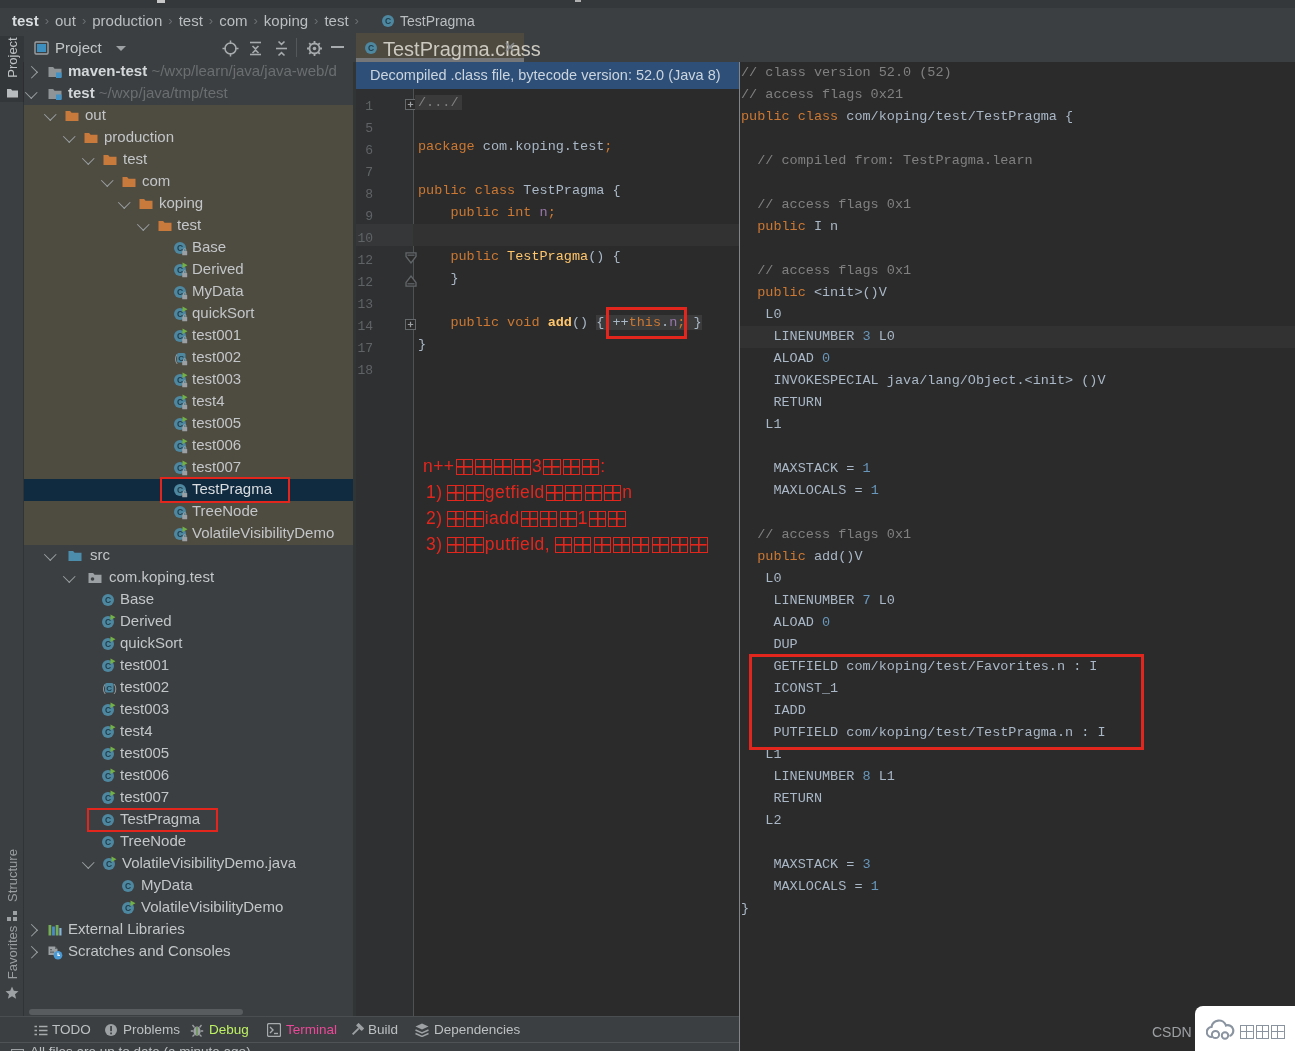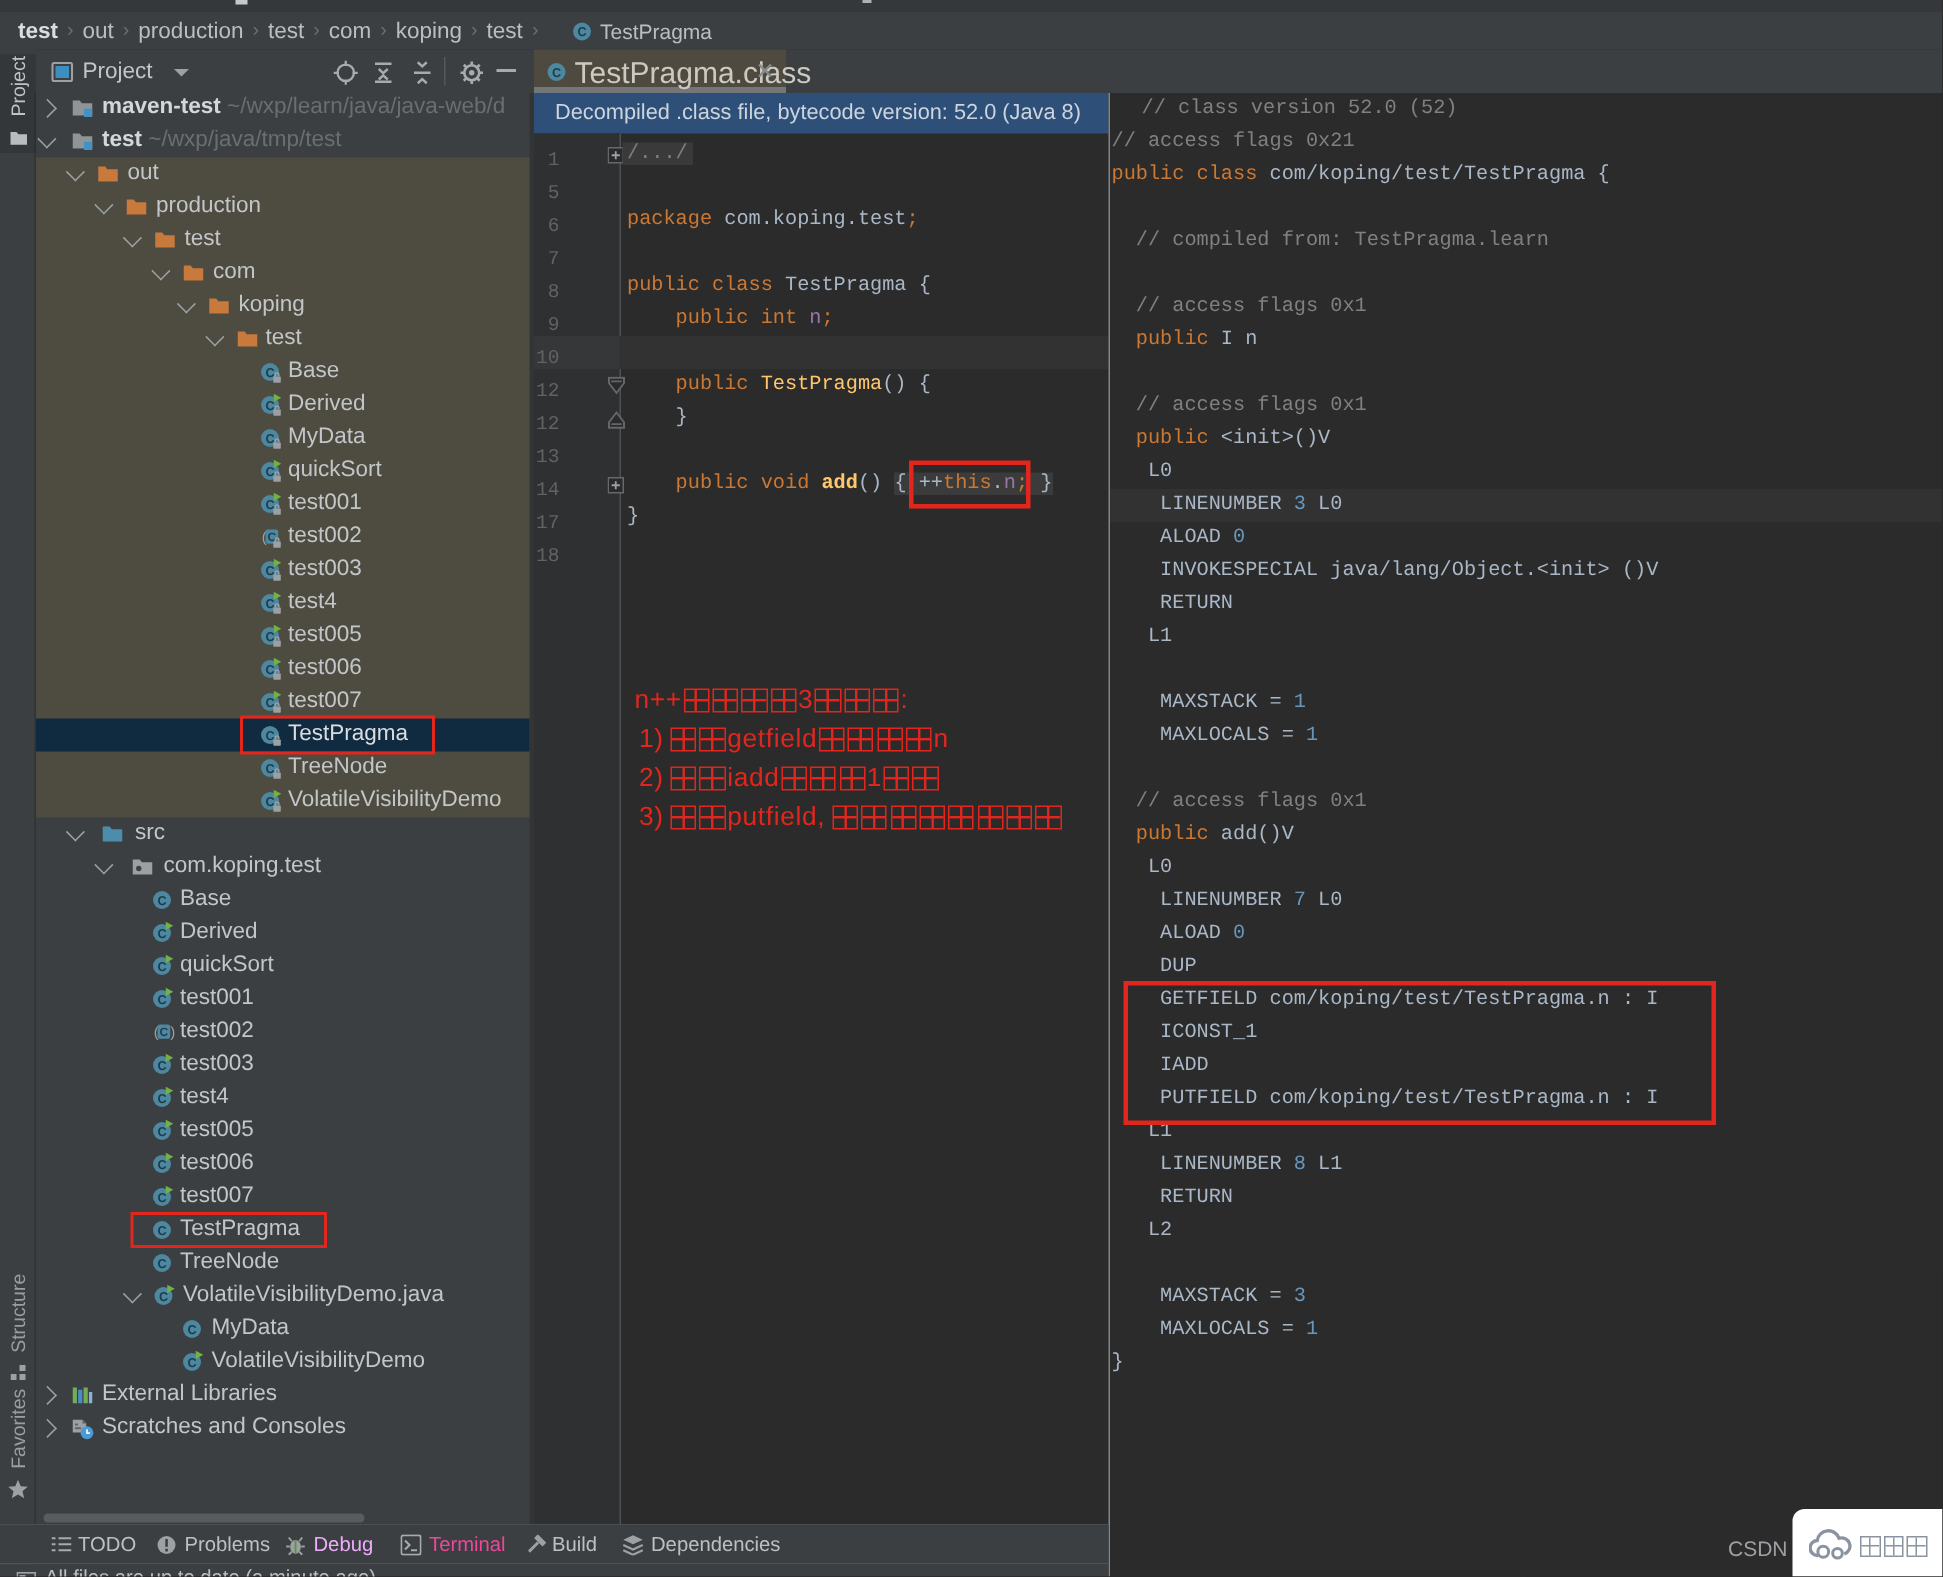--- a/index.html
+++ b/index.html
@@ -120,21 +120,21 @@
 <div class="abs mono" style="left:418px;top:202px"><span class="fg">    </span><span class="k">public int</span><span class="fld"> n</span><span class="k">;</span></div>
 <div class="abs mono" style="left:418px;top:246px"><span class="fg">    </span><span class="k">public</span><span class="fn"> TestPragma</span><span class="fg">() {</span></div>
 <div class="abs mono" style="left:418px;top:268px"><span class="fg">    }</span></div>
 <div class="abs mono" style="left:418px;top:312px"><span class="fg">    </span><span class="k">public void</span><span class="fn" style="font-weight:bold"> add</span><span class="fg">() </span><span style="background:#3b3b3b"><span class="fg">{ ++</span><span class="k">this</span><span class="fg">.</span><span class="fld">n</span><span class="k">;</span><span class="fg"> }</span></span></div>
 <div class="abs mono" style="left:418px;top:334px"><span class="fg">}</span></div>
 <div class="redbox" style="left:606px;top:307px;width:81px;height:32px"></div>
 <div class="abs ui" style="left:423px;top:455px;font-size:17.5px;line-height:22px;letter-spacing:0.45px;color:#e3261d;white-space:nowrap">n++<i class="cj"></i><i class="cj"></i><i class="cj"></i><i class="cj"></i>3<i class="cj"></i><i class="cj"></i><i class="cj"></i><span style="letter-spacing:6px">:</span></div>
 <div class="abs ui" style="left:426px;top:481px;font-size:17.5px;line-height:22px;letter-spacing:0.45px;color:#e3261d;white-space:nowrap">1<span style="letter-spacing:4px">)</span><i class="cj"></i><i class="cj"></i>getfield<i class="cj"></i><i class="cj"></i><i class="cj"></i><i class="cj"></i>n</div>
 <div class="abs ui" style="left:426px;top:507px;font-size:17.5px;line-height:22px;letter-spacing:0.45px;color:#e3261d;white-space:nowrap">2<span style="letter-spacing:4px">)</span><i class="cj"></i><i class="cj"></i>iadd<i class="cj"></i><i class="cj"></i><i class="cj"></i>1<i class="cj"></i><i class="cj"></i></div>
 <div class="abs ui" style="left:426px;top:533px;font-size:17.5px;line-height:22px;letter-spacing:0.45px;color:#e3261d;white-space:nowrap">3<span style="letter-spacing:4px">)</span><i class="cj"></i><i class="cj"></i>putfield<span style="letter-spacing:4px">,</span><i class="cj"></i><i class="cj"></i><i class="cj"></i><i class="cj"></i><i class="cj"></i><i class="cj"></i><i class="cj"></i><i class="cj"></i></div>
-<div class="abs mono" style="left:761px;top:62px"><span class="c">// class version 52.0 (52)</span></div>
+<div class="abs mono" style="left:741px;top:62px"><span class="c">// class version 52.0 (52)</span></div>
 <div class="abs mono" style="left:741px;top:84px"><span class="c">// access flags 0x21</span></div>
 <div class="abs mono" style="left:741px;top:106px"><span class="k">public class</span><span class="fg"> com/koping/test/TestPragma {</span></div>
 <div class="abs mono" style="left:741px;top:150px"><span class="c">  // compiled from: TestPragma.learn</span></div>
 <div class="abs mono" style="left:741px;top:194px"><span class="c">  // access flags 0x1</span></div>
 <div class="abs mono" style="left:741px;top:216px"><span class="fg">  </span><span class="k">public</span><span class="fg"> I n</span></div>
 <div class="abs mono" style="left:741px;top:260px"><span class="c">  // access flags 0x1</span></div>
 <div class="abs mono" style="left:741px;top:282px"><span class="fg">  </span><span class="k">public</span><span class="fg"> &lt;init&gt;()V</span></div>
 <div class="abs mono" style="left:741px;top:304px"><span class="fg">   L0</span></div>
 <div class="abs mono" style="left:741px;top:326px"><span class="fg">    LINENUMBER </span><span class="num">3</span><span class="fg"> L0</span></div>
 <div class="abs mono" style="left:741px;top:348px"><span class="fg">    ALOAD </span><span class="num">0</span></div>
@@ -142,21 +142,21 @@
 <div class="abs mono" style="left:741px;top:392px"><span class="fg">    RETURN</span></div>
 <div class="abs mono" style="left:741px;top:414px"><span class="fg">   L1</span></div>
 <div class="abs mono" style="left:741px;top:458px"><span class="fg">    MAXSTACK = </span><span class="num">1</span></div>
 <div class="abs mono" style="left:741px;top:480px"><span class="fg">    MAXLOCALS = </span><span class="num">1</span></div>
 <div class="abs mono" style="left:741px;top:524px"><span class="c">  // access flags 0x1</span></div>
 <div class="abs mono" style="left:741px;top:546px"><span class="fg">  </span><span class="k">public</span><span class="fg"> add()V</span></div>
 <div class="abs mono" style="left:741px;top:568px"><span class="fg">   L0</span></div>
 <div class="abs mono" style="left:741px;top:590px"><span class="fg">    LINENUMBER </span><span class="num">7</span><span class="fg"> L0</span></div>
 <div class="abs mono" style="left:741px;top:612px"><span class="fg">    ALOAD </span><span class="num">0</span></div>
 <div class="abs mono" style="left:741px;top:634px"><span class="fg">    DUP</span></div>
-<div class="abs mono" style="left:741px;top:656px"><span class="fg">    GETFIELD com/koping/test/TestPragma.n : I</span></div>
+<div class="abs mono" style="left:741px;top:656px"><span class="fg">    GETFIELD com/koping/test/Favorites.n : I</span></div>
 <div class="abs mono" style="left:741px;top:678px"><span class="fg">    ICONST_1</span></div>
 <div class="abs mono" style="left:741px;top:700px"><span class="fg">    IADD</span></div>
 <div class="abs mono" style="left:741px;top:722px"><span class="fg">    PUTFIELD com/koping/test/TestPragma.n : I</span></div>
 <div class="abs mono" style="left:741px;top:744px"><span class="fg">   L1</span></div>
 <div class="abs mono" style="left:741px;top:766px"><span class="fg">    LINENUMBER </span><span class="num">8</span><span class="fg"> L1</span></div>
 <div class="abs mono" style="left:741px;top:788px"><span class="fg">    RETURN</span></div>
 <div class="abs mono" style="left:741px;top:810px"><span class="fg">   L2</span></div>
 <div class="abs mono" style="left:741px;top:854px"><span class="fg">    MAXSTACK = </span><span class="num">3</span></div>
 <div class="abs mono" style="left:741px;top:876px"><span class="fg">    MAXLOCALS = </span><span class="num">1</span></div>
 <div class="abs mono" style="left:741px;top:898px"><span class="fg">}</span></div>
@@ -460,21 +460,21 @@
         <circle cx="7" cy="7" r="6" fill="#9da1a4"></circle>
         <rect x="6.2" y="3" width="1.7" height="5.2" fill="#3c3f41"></rect>
         <rect x="6.2" y="9.5" width="1.7" height="1.8" fill="#3c3f41"></rect>
       </svg></div>
 <div class="abs ui" style="left:123px;top:1022px;font-size:13.5px;color:#bdc0c2">Problems</div>
 <div class="abs" style="left:190px;top:1023px"><svg width="14" height="14" viewBox="0 0 14 14">
         <ellipse cx="7" cy="8.2" rx="3.6" ry="4.6" fill="#9da1a4"></ellipse>
         <path d="M4.5 4.5 L2.5 2 M9.5 4.5 L11.5 2 M3.2 8 H0.8 M13.2 8 H10.8 M4.5 11.5 L2.5 13.5 M9.5 11.5 L11.5 13.5" stroke="#9da1a4" stroke-width="1.3" fill="none"></path>
         <path d="M7 4 V12.5" stroke="#5d9343" stroke-width="1.3"></path>
       </svg></div>
-<div class="abs ui" style="left:209px;top:1022px;font-size:13.5px;color:#f0abfc">Debug</div>
+<div class="abs ui" style="left:209px;top:1022px;font-size:13.5px;color:#bef264">Debug</div>
 <div class="abs" style="left:267px;top:1023px"><svg width="14" height="14" viewBox="0 0 14 14">
         <rect x="0.5" y="0.5" width="13" height="13" rx="1.5" fill="none" stroke="#a7abad" stroke-width="1.3"></rect>
         <path d="M3 4 L6 7 L3 10" fill="none" stroke="#a7abad" stroke-width="1.4"></path>
         <path d="M7 10.5 H11" stroke="#a7abad" stroke-width="1.4"></path>
       </svg></div>
 <div class="abs ui" style="left:286px;top:1022px;font-size:13.5px;color:#ec4899">Terminal</div>
 <div class="abs" style="left:350px;top:1023px"><svg width="14" height="14" viewBox="0 0 14 14">
         <g transform="rotate(45 7 7)">
           <rect x="3" y="0.8" width="8" height="3.6" rx="0.5" fill="#9da1a4"></rect>
           <rect x="6.1" y="4.6" width="1.9" height="8.6" fill="#9da1a4"></rect>

